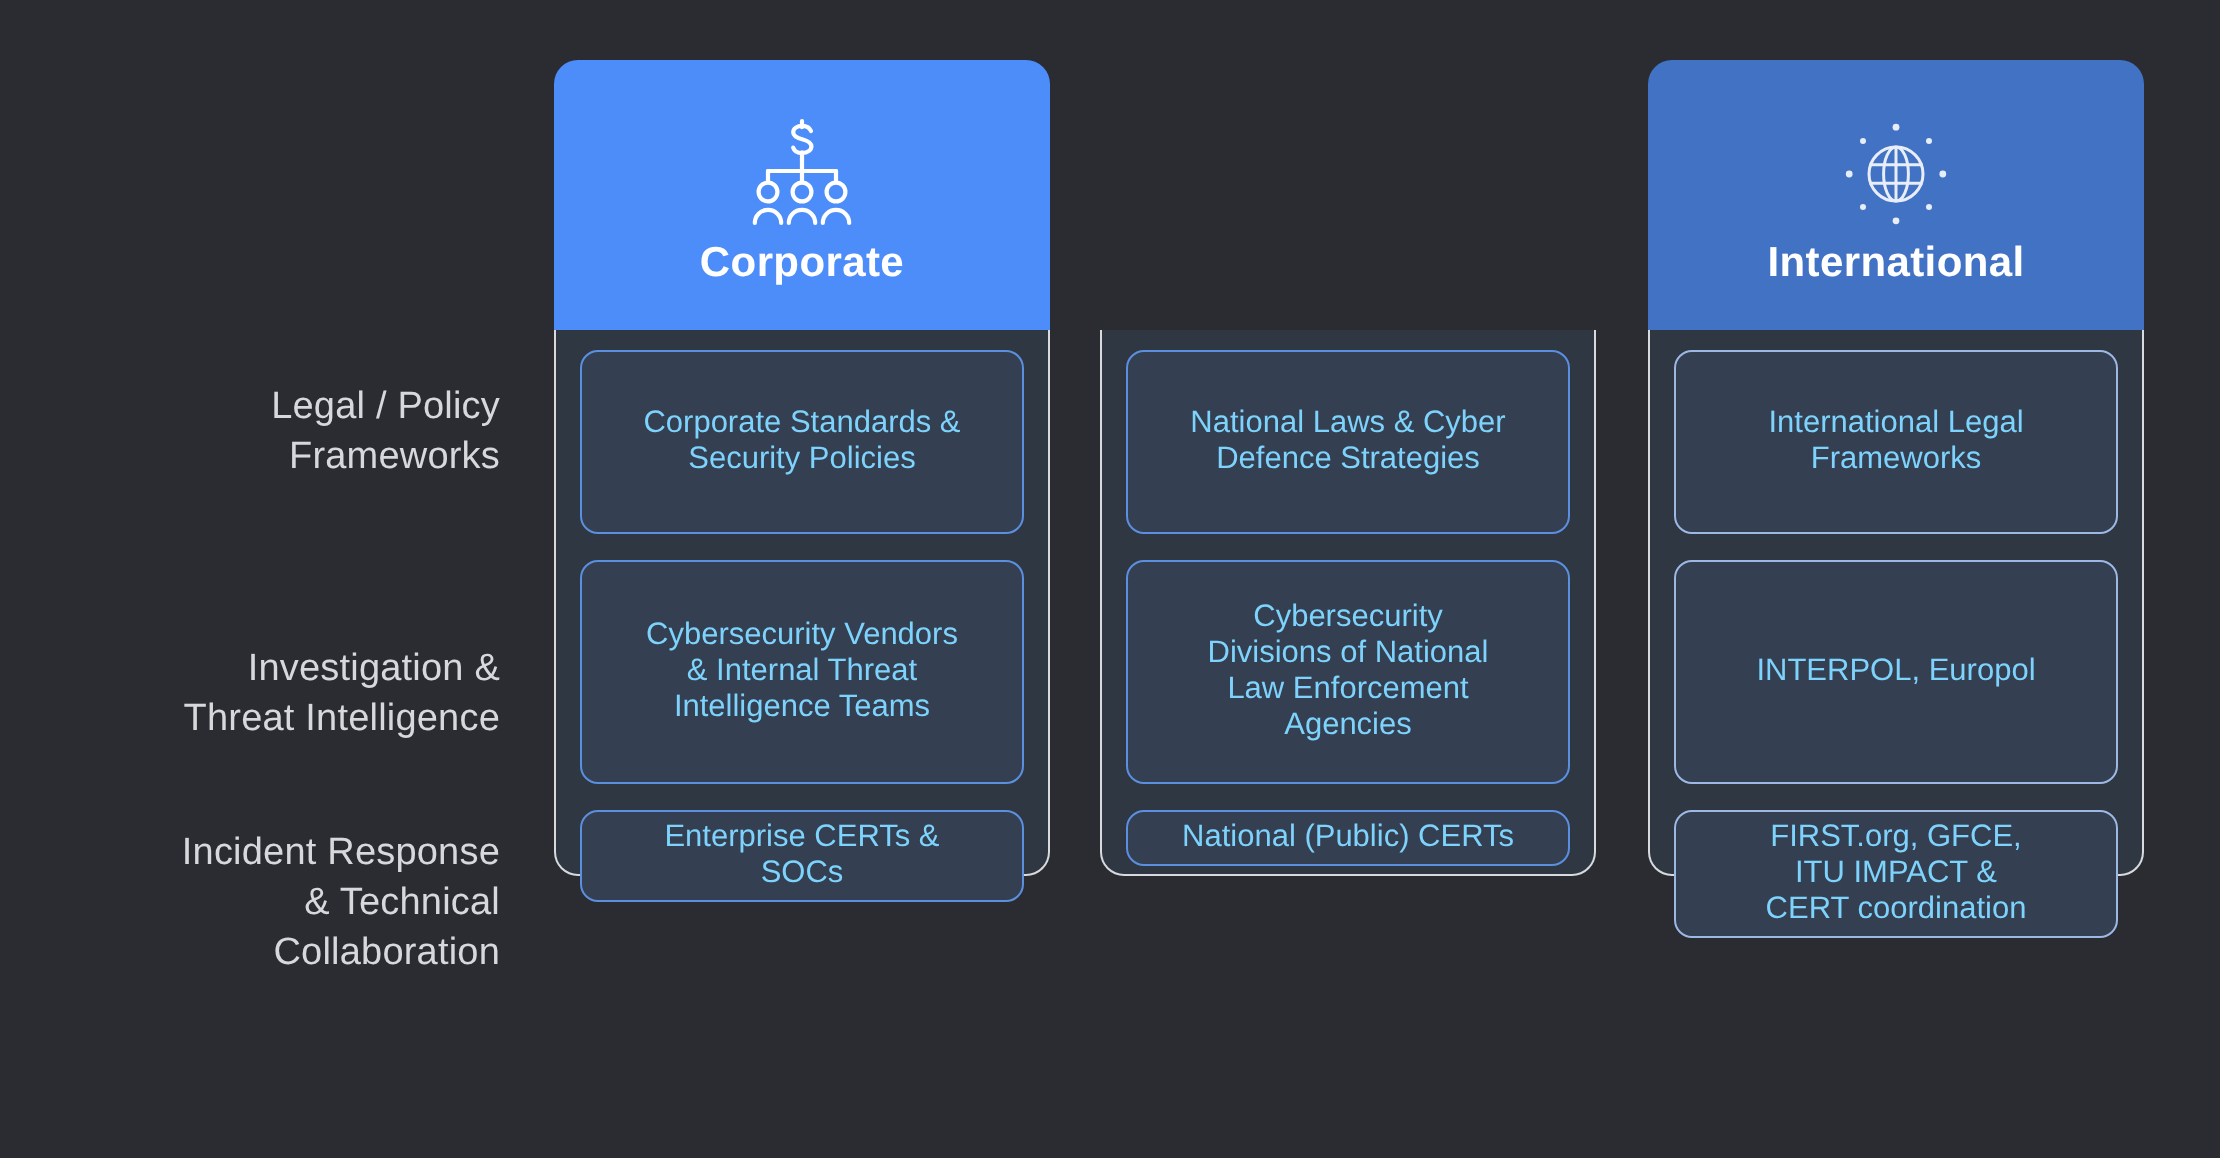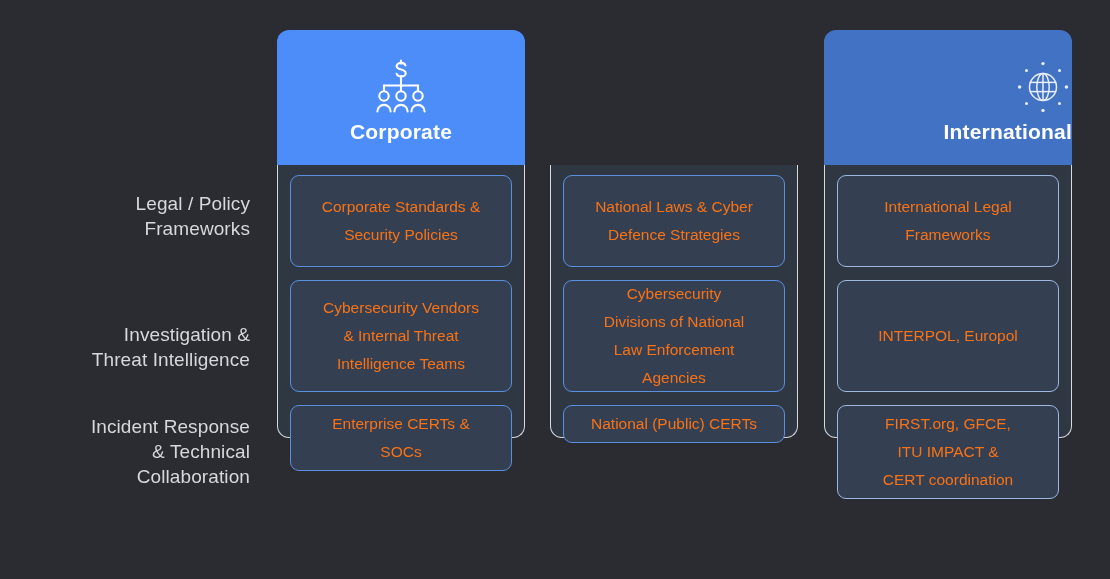--- a/index.html
+++ b/index.html
@@ -91,23 +91,23 @@
     padding: 10px 12px 12px 12px;
     display: flex;
     flex-direction: column;
   }
 
   
   .cell {
     background: #343f52;
     border: 1px solid #5b8fe0;
     border-radius: 9px;
-    color: #f97316;
+    color: #7dd3fc;
     font-size: 15.5px;
-    line-height: 28px;
+    line-height: 18px;
     text-align: center;
     display: flex;
     align-items: center;
     justify-content: center;
     box-sizing: border-box;
     padding: 4px 10px;
     margin-bottom: 13px;
   }
   .cell.h0 { height: 92px; flex: none; }
   .cell.h1 { height: 112px; flex: none; }
@@ -166,21 +166,21 @@
           <span>National Laws &amp; Cyber<br>Defence Strategies</span>
         </div>
       <div class="cell h1">
           <span>Cybersecurity<br>Divisions of National<br>Law Enforcement<br>Agencies</span>
         </div>
       <div class="cell h2">National (Public) CERTs</div>
     </div>
   </div>
 
   <div class="column c2">
-    <div class="col-header" style="background: rgb(66, 114, 196); align-items: flex-end;">
+    <div class="col-header" style="background: rgb(66, 114, 196);">
       <div class="col-icon">
         <svg width="58" height="58" viewBox="0 0 58 58" fill="none" stroke="#e8eef9" stroke-width="1.5">
           <circle cx="29" cy="29" r="13.5"></circle>
           <ellipse cx="29" cy="29" rx="6.2" ry="13.5"></ellipse>
           <line x1="15.8" y1="24.4" x2="42.2" y2="24.4"></line>
           <line x1="15.8" y1="33.6" x2="42.2" y2="33.6"></line>
           <line x1="29" y1="15.5" x2="29" y2="42.5"></line>
           <g fill="#e8eef9" stroke="none">
             <circle cx="29" cy="5.6" r="1.7"></circle>
             <circle cx="29" cy="52.4" r="1.7"></circle>

